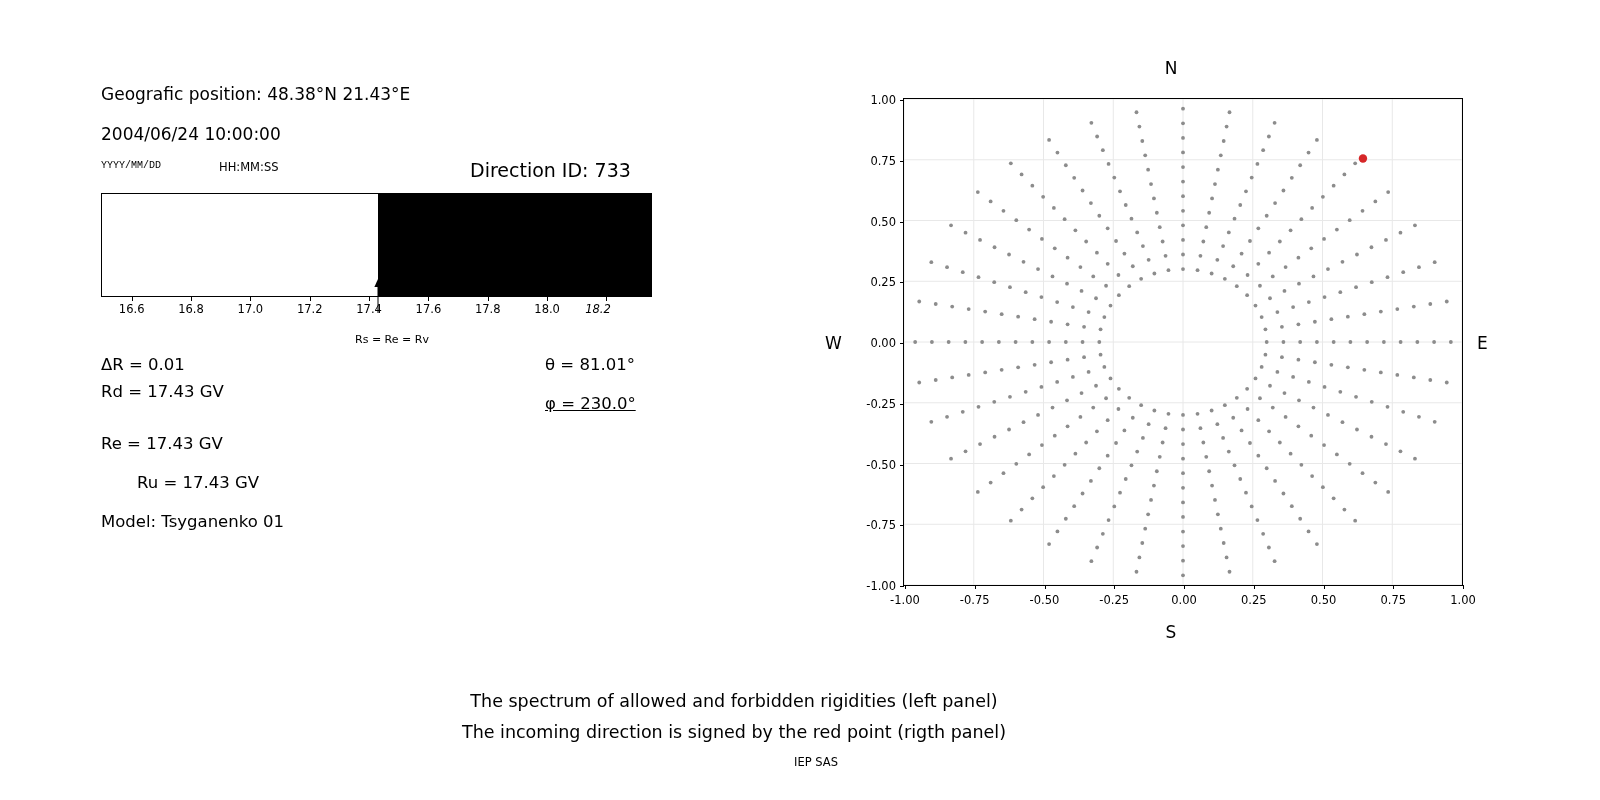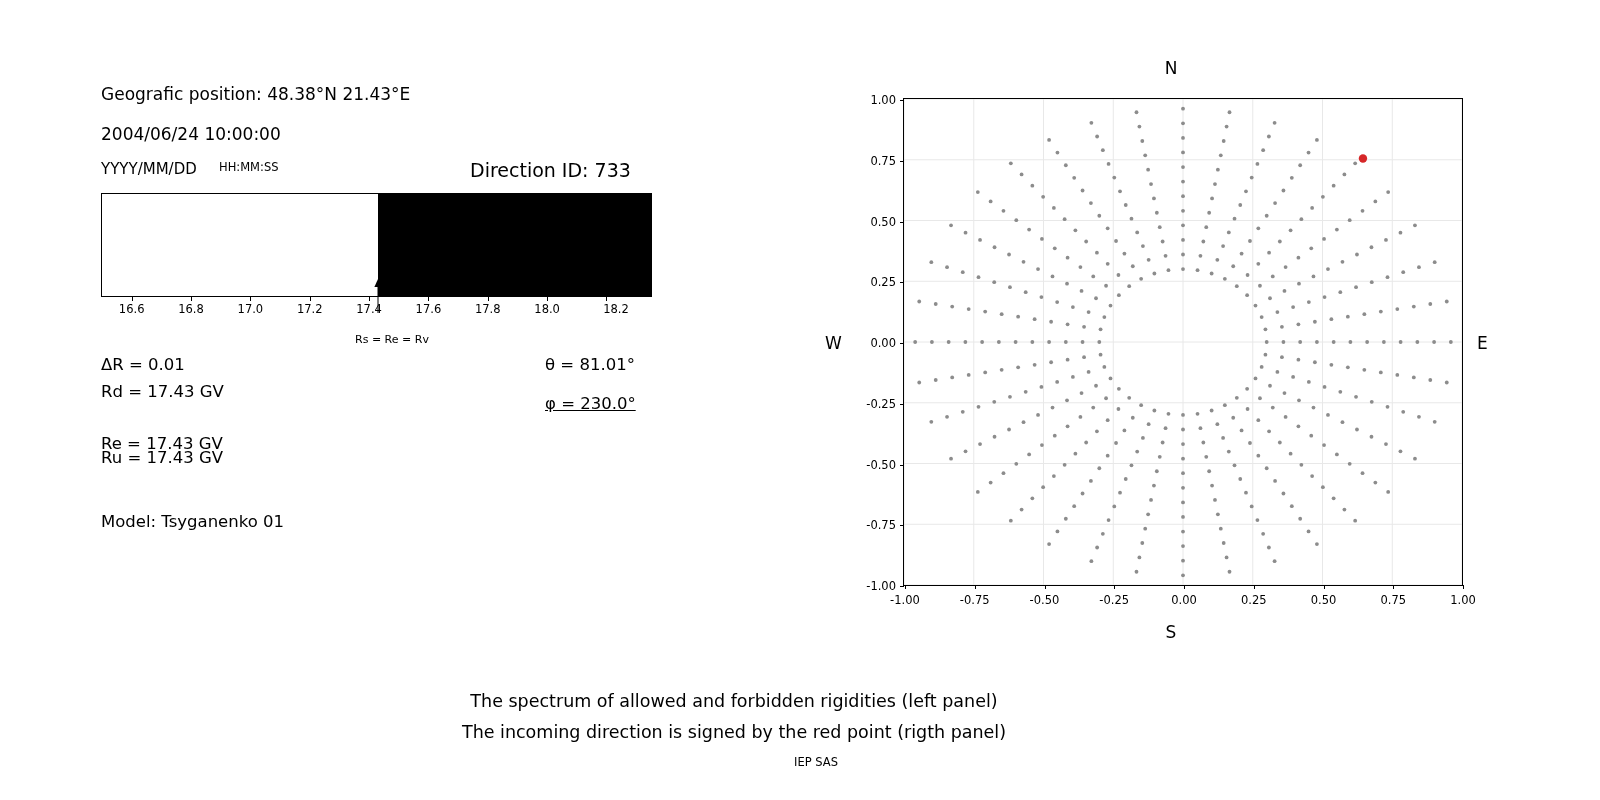--- a/index.html
+++ b/index.html
@@ -36,21 +36,22 @@
     font-size: 17px;
   }
   #datetime {
     left: 101px;
     top: 124px;
     font-size: 17px;
   }
   #date-format-label {
     left: 101px;
     top: 160px;
-    font-size: 15px;
+    font-size: 10px;
+    font-family: Liberation Mono, monospace;
   }
   #time-format-label {
     left: 219px;
     top: 160px;
     font-size: 11.5px;
   }
   #direction-id {
     left: 470px;
     top: 159px;
     font-size: 19px;
@@ -136,21 +137,21 @@
   }
   .info-right {
     position: absolute;
     left: 545px;
     font-size: 16.5px;
     white-space: nowrap;
   }
   #dr      { top: 355px; }
   #rd      { top: 382px; }
   #re      { top: 434px; }
-  #ru      { top: 448px; }
+  #ru      { top: 473px; margin-left: 36px; }
   #model   { top: 512px; }
   #theta   { top: 355px; }
   #phi     { top: 394px; text-decoration: underline; }
 
   
   #right-panel {
     left: 800px;
     top: 0;
     width: 800px;
     height: 680px;
@@ -261,21 +262,21 @@
       <div class="tick-label" style="left: 208.73px;">17.2</div>
       <div class="tick" style="left: 268.081px;"></div>
       <div class="tick-label" style="left: 268.081px;">17.4</div>
       <div class="tick" style="left: 327.432px;"></div>
       <div class="tick-label" style="left: 327.432px;">17.6</div>
       <div class="tick" style="left: 386.784px;"></div>
       <div class="tick-label" style="left: 386.784px;">17.8</div>
       <div class="tick" style="left: 446.135px;"></div>
       <div class="tick-label" style="left: 446.135px;">18.0</div>
       <div class="tick" style="left: 505.486px;"></div>
-      <div class="tick-label" style="left: 515px;">18.2</div>
+      <div class="tick-label" style="left: 497px; font-style: italic;">18.2</div>
     </div>
 
   <div class="info-left" id="dr">ΔR = 0.01</div>
   <div class="info-left" id="rd">Rd = 17.43 GV</div>
   <div class="info-left" id="re">Re = 17.43 GV</div>
   <div class="info-left" id="ru">Ru = 17.43 GV</div>
   <div class="info-left" id="model">Model: Tsyganenko 01</div>
   <div class="info-right" id="theta">θ = 81.01°</div>
   <div class="info-right" id="phi">φ = 230.0°</div>
 </div>

